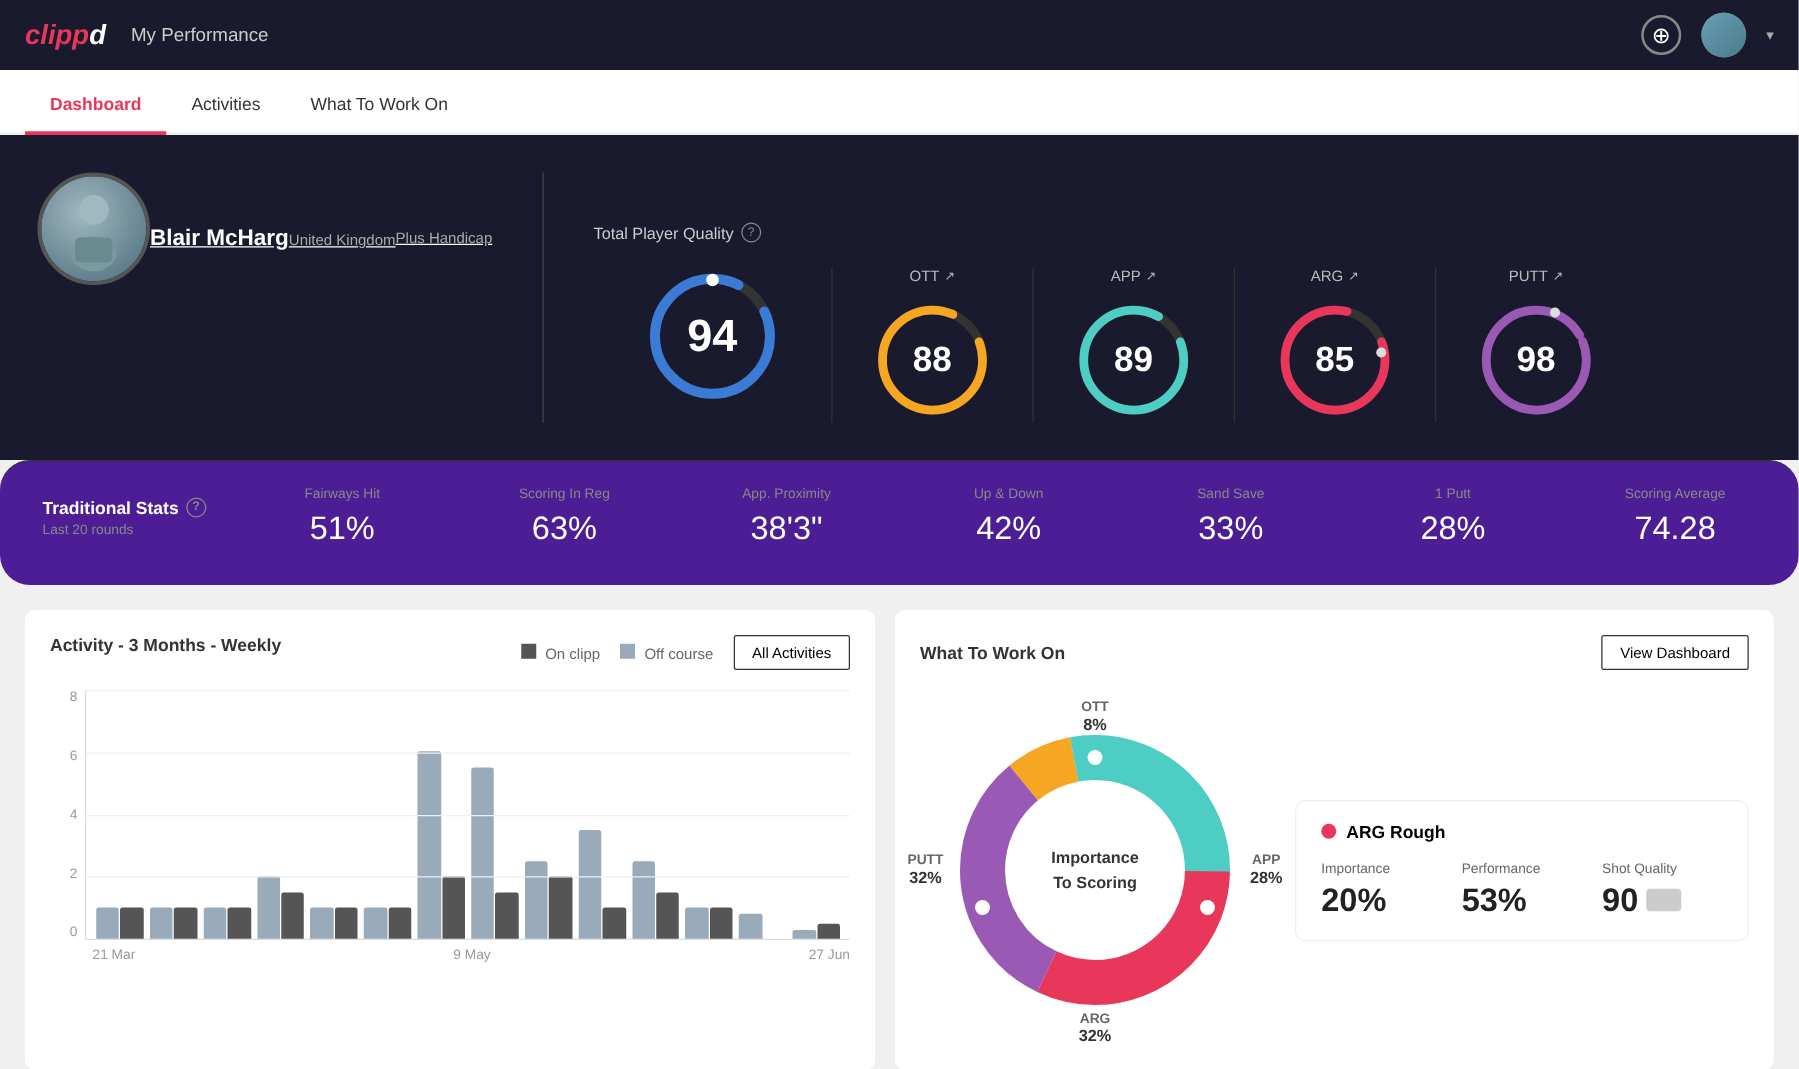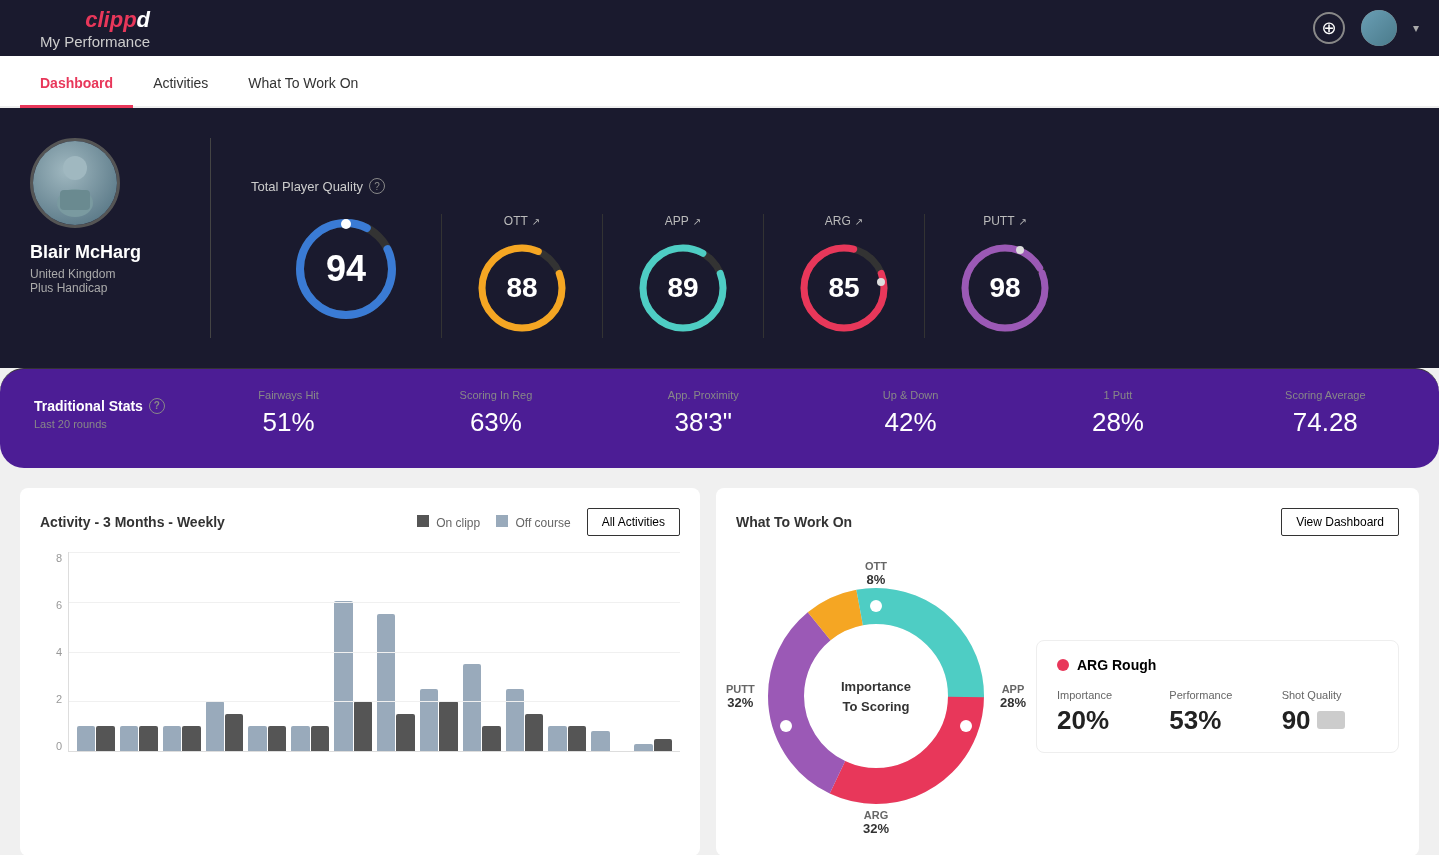--- a/index.html
+++ b/index.html
@@ -24,21 +24,21 @@
       display: flex; align-items: center; justify-content: center;
     }
     .nav-avatar {
       width: 36px; height: 36px; border-radius: 50%; background: #888;
       display: flex; align-items: center; justify-content: center; overflow: hidden;
     }
     .nav-avatar-img {
       width: 36px; height: 36px; border-radius: 50%;
       background: linear-gradient(135deg, #6a9fb5, #4a7a8a);
     }
-    .nav-left { display: flex; align-items: flex-end; flex-direction: column; }
+    .nav-left { display: flex; align-items: center; }
 
     
     .tabs-bar {
       background: white;
       display: flex;
       align-items: flex-end;
       height: 52px;
       padding: 0 20px;
       border-bottom: 2px solid #eee;
     }
@@ -62,23 +62,24 @@
       padding: 30px 30px 30px 30px;
       color: white;
     }
     .hero-inner {
       display: flex;
       align-items: flex-start;
       gap: 30px;
     }
     .player-info {
       display: flex;
-      flex-direction: column;
-      align-items: flex-start;
+      flex-direction: row;
+      align-items: center;
       min-width: 140px;
+      text-decoration: underline;
     }
     .player-avatar {
       width: 90px; height: 90px; border-radius: 50%;
       border: 3px solid #555;
       background: linear-gradient(135deg, #7ab, #456);
       overflow: hidden;
       margin-bottom: 14px;
     }
     .player-avatar-inner {
       width: 100%; height: 100%;
@@ -133,21 +134,21 @@
     .panel-left, .panel-right {
       background: white;
       border-radius: 8px;
       padding: 20px;
       flex: 1;
     }
     .panel-left { flex: 0 0 680px; }
     .panel-right { flex: 1; }
 
     
-    .chart-header { display: flex; align-items: center; justify-content: space-between; margin-bottom: 16px; }
+    .chart-header { display: flex; justify-content: space-between; margin-bottom: 16px; }
     .chart-title { font-size: 14px; font-weight: 600; color: #333; }
     .chart-legend { display: flex; align-items: center; gap: 16px; font-size: 12px; color: #666; }
     .legend-dot { width: 12px; height: 12px; display: inline-block; margin-right: 4px; }
     .all-activities-btn {
       border: 1px solid #333; background: white; padding: 6px 14px;
       font-size: 12px; cursor: pointer; border-radius: 2px;
     }
 
     .chart-area {
       position: relative;
@@ -322,20 +323,24 @@
     <div class="trad-stat-name">Scoring In Reg</div>
     <div class="trad-stat-value">63%</div>
   </div>
   <div class="trad-stat">
     <div class="trad-stat-name">App. Proximity</div>
     <div class="trad-stat-value">38'3"</div>
   </div>
   <div class="trad-stat">
     <div class="trad-stat-name">Up &amp; Down</div>
     <div class="trad-stat-value">42%</div>
+  </div>
+  <div class="trad-stat">
+    <div class="trad-stat-name">Sand Save</div>
+    <div class="trad-stat-value">33%</div>
   </div>
   <div class="trad-stat">
     <div class="trad-stat-name">1 Putt</div>
     <div class="trad-stat-value">28%</div>
   </div>
   <div class="trad-stat">
     <div class="trad-stat-name">Scoring Average</div>
     <div class="trad-stat-value">74.28</div>
   </div>
 </div>
@@ -431,20 +436,25 @@
                 <div style="display: flex; gap: 1px; align-items: flex-end; flex: 1 1 0%;">
                   <div style="flex: 1 1 0%; height: 20px; background: rgb(153, 170, 187); border-radius: 2px 2px 0px 0px; min-height: 4px;"></div>
                   <div style="flex: 1 1 0%; height: 0px; background: rgb(85, 85, 85); border-radius: 2px 2px 0px 0px; min-height: 0px;"></div>
                 </div>
                 <div style="display: flex; gap: 1px; align-items: flex-end; flex: 1 1 0%;">
                   <div style="flex: 1 1 0%; height: 7.5px; background: rgb(153, 170, 187); border-radius: 2px 2px 0px 0px; min-height: 4px;"></div>
                   <div style="flex: 1 1 0%; height: 12.5px; background: rgb(85, 85, 85); border-radius: 2px 2px 0px 0px; min-height: 4px;"></div>
                 </div>
               </div>
           </div>
+        </div>
+        <div style="display:flex;justify-content:space-between;padding-left:34px;margin-top:6px;font-size:11px;color:#999;">
+          <span>21 Mar</span>
+          <span>9 May</span>
+          <span>27 Jun</span>
         </div>
       </div>
     </div>
   </div>
 
   <div class="panel-right">
     <div class="wtwo-header">
       <span class="wtwo-title">What To Work On</span>
       <button class="view-dashboard-btn">View Dashboard</button>
     </div>

